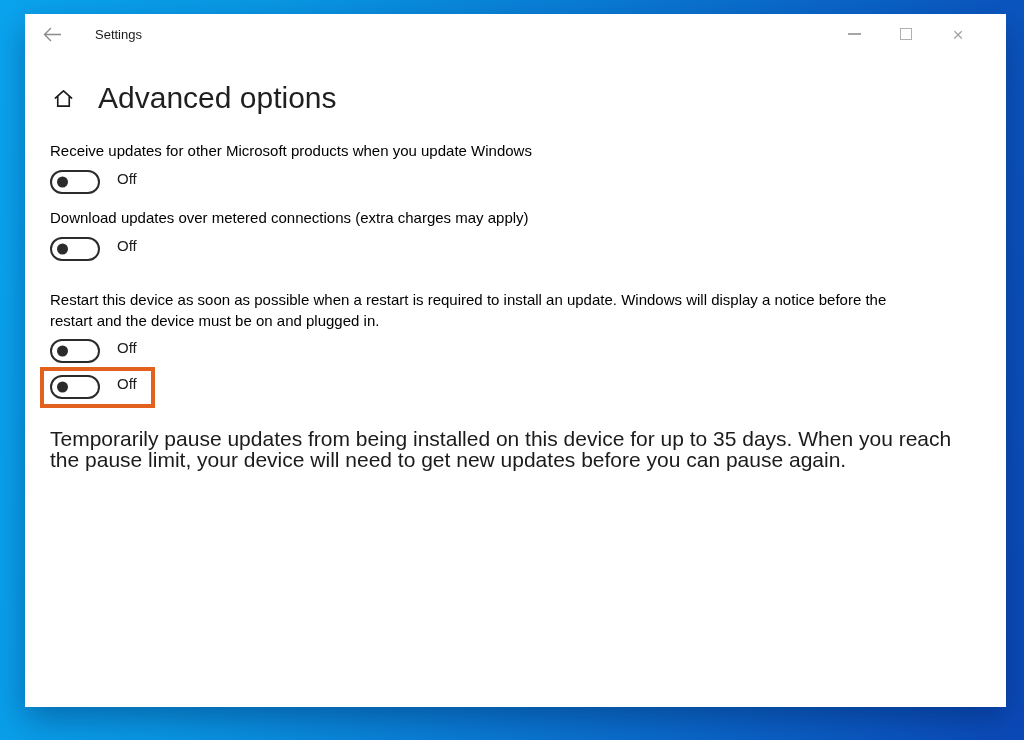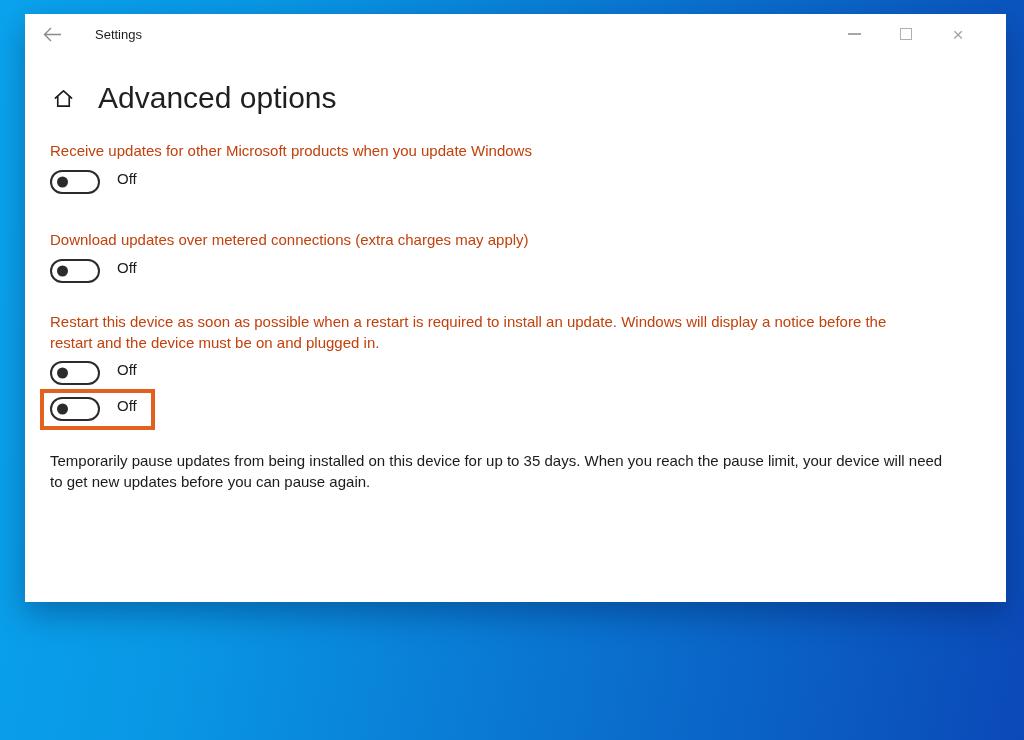--- a/index.html
+++ b/index.html
@@ -6,21 +6,21 @@
   html, body { width: 1024px; height: 740px; overflow: hidden; }
   body {
     font-family: "Liberation Sans", sans-serif;
     background: linear-gradient(100deg, #0aa4ee 0%, #0997e4 25%, #0b49b8 100%);
     position: relative;
     color: #1b1b1b;
   }
   .window {
     position: absolute;
     left: 25px; top: 14px;
-    width: 981px; height: 588px;
+    width: 981px; height: 693px;
     background: #ffffff;
     box-shadow: 0 12px 30px rgba(0, 20, 70, 0.35);
   }
   
   .titlebar {
     height: 40px;
     display: flex;
     align-items: center;
     position: relative;
   }
@@ -71,25 +71,25 @@
     font-size: 20px;
     font-weight: 400;
     color: #1b1b1b;
     line-height: 26px;
   }
   .s-update-options { margin-top: 40px; }
   .s-update-notifications { margin-top: 44px; }
   .s-pause-updates { margin-top: 27px; }
   .toggle-label {
     font-size: 15px;
-    color: #c2410c;
+    color: #000000;
     line-height: 21px;
   }
   .lbl-1 { margin-top: 25px; }
-  .lbl-2 { margin-top: 35px; }
+  .lbl-2 { margin-top: 13px; }
   .lbl-3 { margin-top: 28px; max-width: 882px; }
   .lbl-4 { margin-top: 25px; }
   .toggle-row {
     display: flex;
   }
   .tr-1, .tr-2 { margin-top: 9px; }
   .tr-3 { margin-top: 8px; }
   .toggle {
     width: 50px; height: 24px;
     border: 2px solid #2b2b2b;
@@ -116,21 +116,21 @@
     margin-top: 4px;
     margin-left: -10px;
     display: inline-flex;
     align-items: center;
     border: 4px solid #e2611c;
     padding: 4px 14px 5px 6px;
     width: max-content;
   }
   .section-desc {
     margin-top: 20px;
-    font-size: 15px;
+    font-size: 21px;
     line-height: 21px;
     color: #1b1b1b;
     max-width: 908px;
   }
 </style>
 </head>
 <body>
 
 <div class="window">
 

